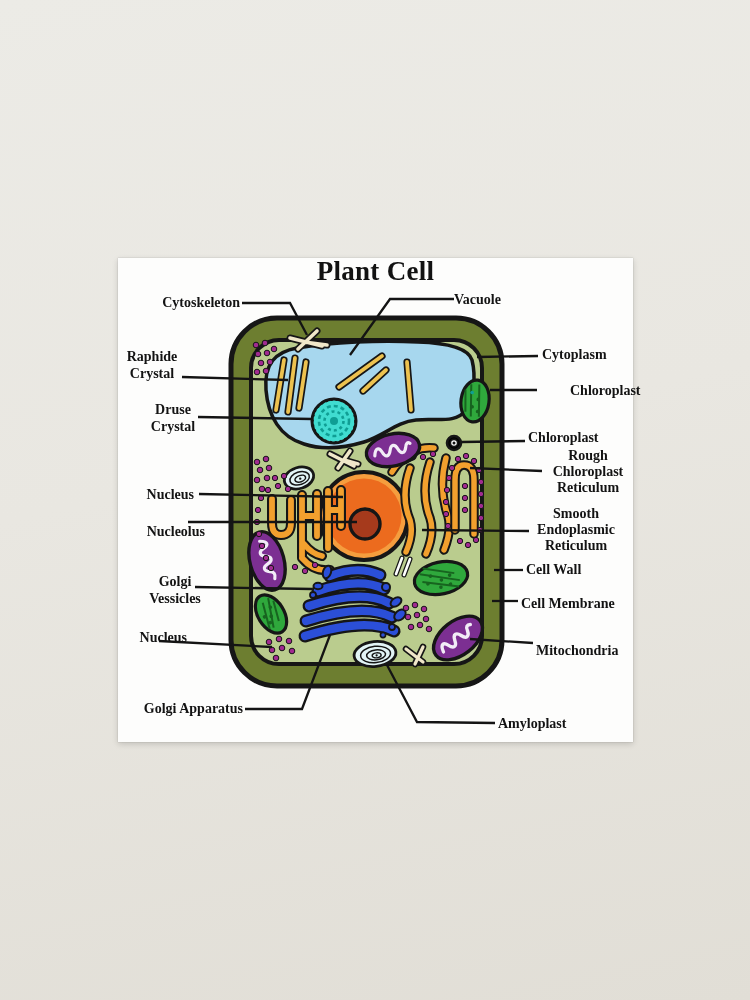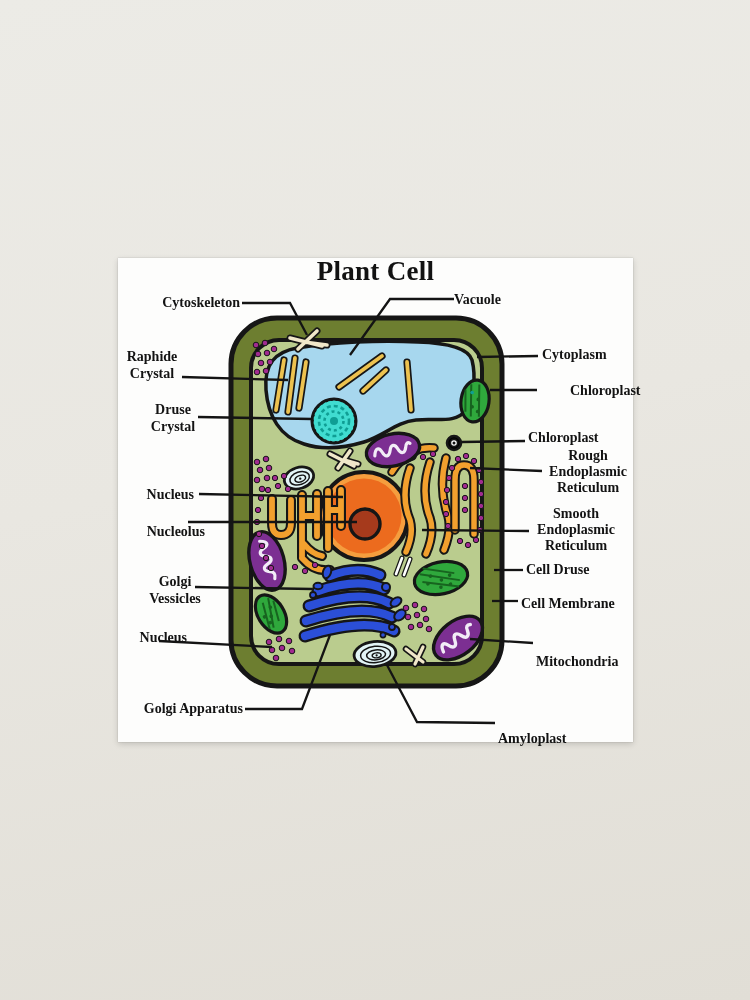--- a/index.html
+++ b/index.html
@@ -307,24 +307,24 @@
     <div class="lbl r" style="right:428px;top:266px;">Nucleolus</div>
     <div class="lbl c ml" style="left:25px;width:64px;top:315px;">Golgi
 Vessicles</div>
     <div class="lbl r" style="right:446px;top:372px;">Nucleus</div>
     <div class="lbl r" style="right:390px;top:443px;">Golgi Apparatus</div>
     <div class="lbl" style="left:336px;top:34px;">Vacuole</div>
     <div class="lbl" style="left:424px;top:89px;">Cytoplasm</div>
     <div class="lbl" style="left:422px;top:125px;margin-left:30px;">Chloroplast</div>
     <div class="lbl" style="left:410px;top:172px;">Chloroplast</div>
     <div class="lbl c" style="left:420px;width:100px;top:190px;">Rough
-Endoplasmic
+Chloroplast
 Reticulum</div>
     <div class="lbl c" style="left:408px;width:100px;top:248px;">Smooth
 Endoplasmic
 Reticulum</div>
-    <div class="lbl" style="left:408px;top:304px;">Cell Druse</div>
+    <div class="lbl" style="left:408px;top:304px;">Cell Wall</div>
     <div class="lbl" style="left:403px;top:338px;">Cell Membrane</div>
-    <div class="lbl" style="left:418px;top:396px;">Mitochondria</div>
-    <div class="lbl" style="left:380px;top:458px;margin-top:15px;">Amyloplast</div>
+    <div class="lbl" style="left:418px;top:385px;">Mitochondria</div>
+    <div class="lbl" style="left:380px;top:458px;">Amyloplast</div>
 
   </div>
 </div>
 
 </body></html>

